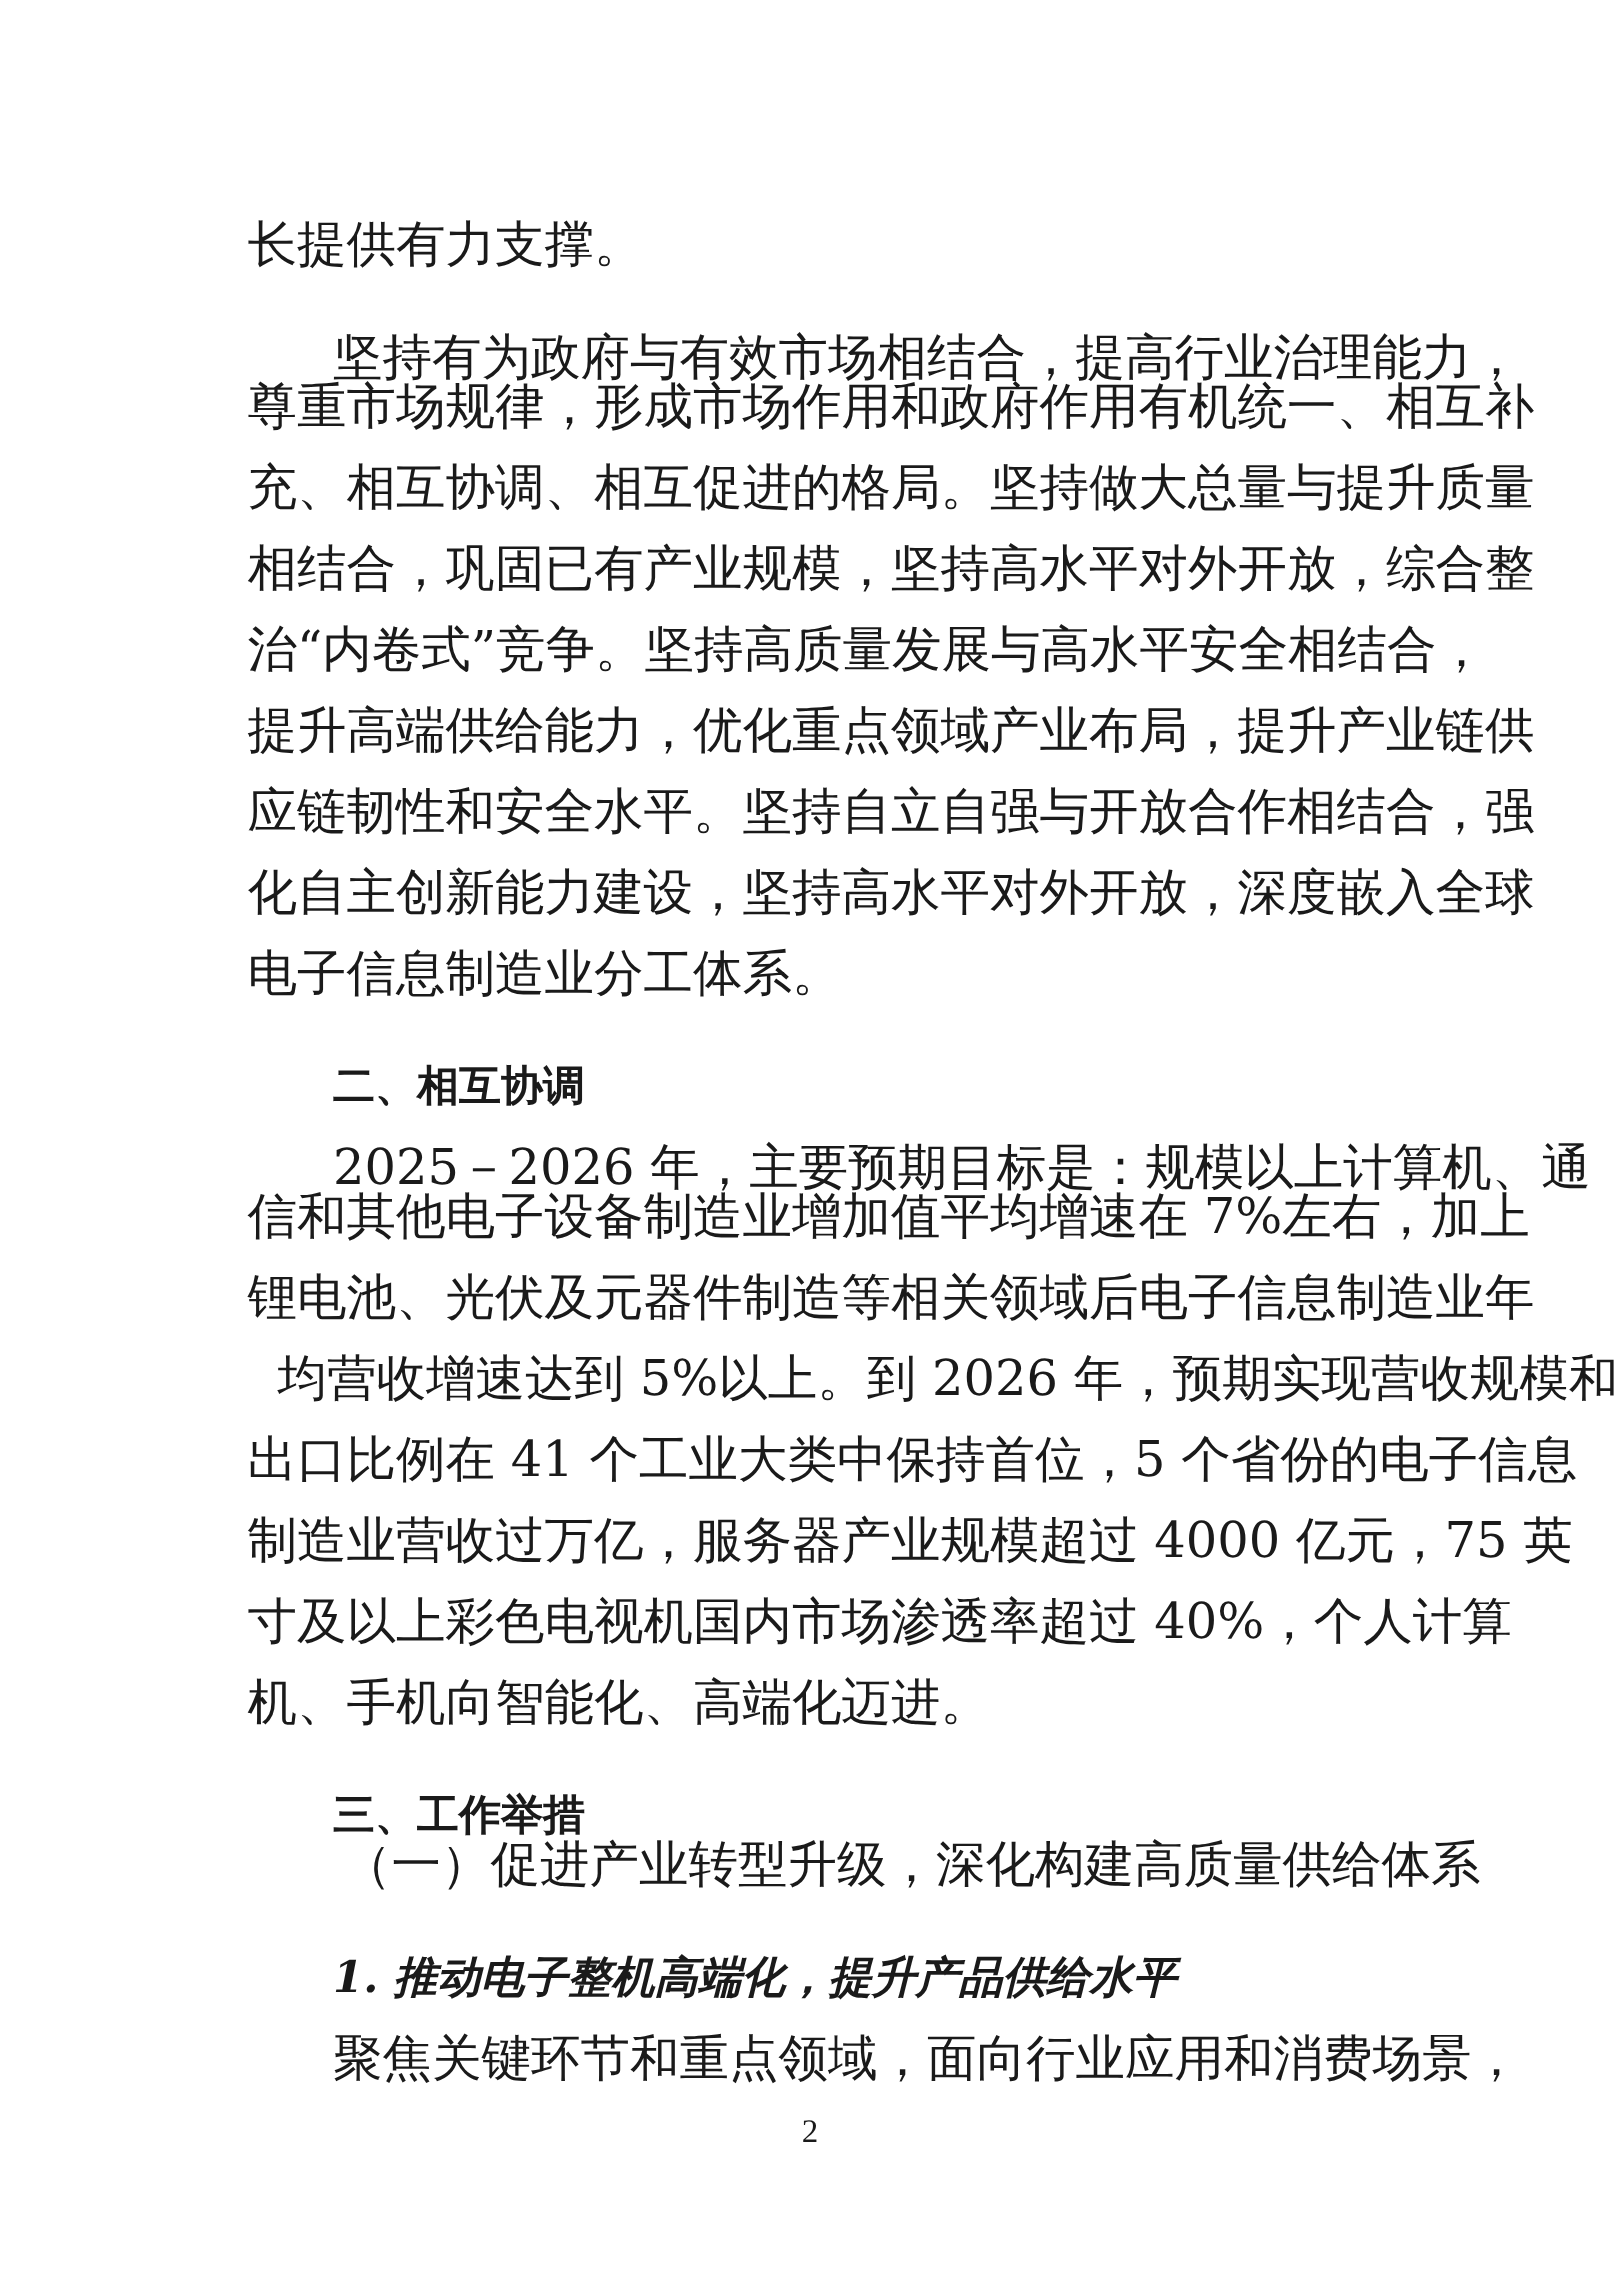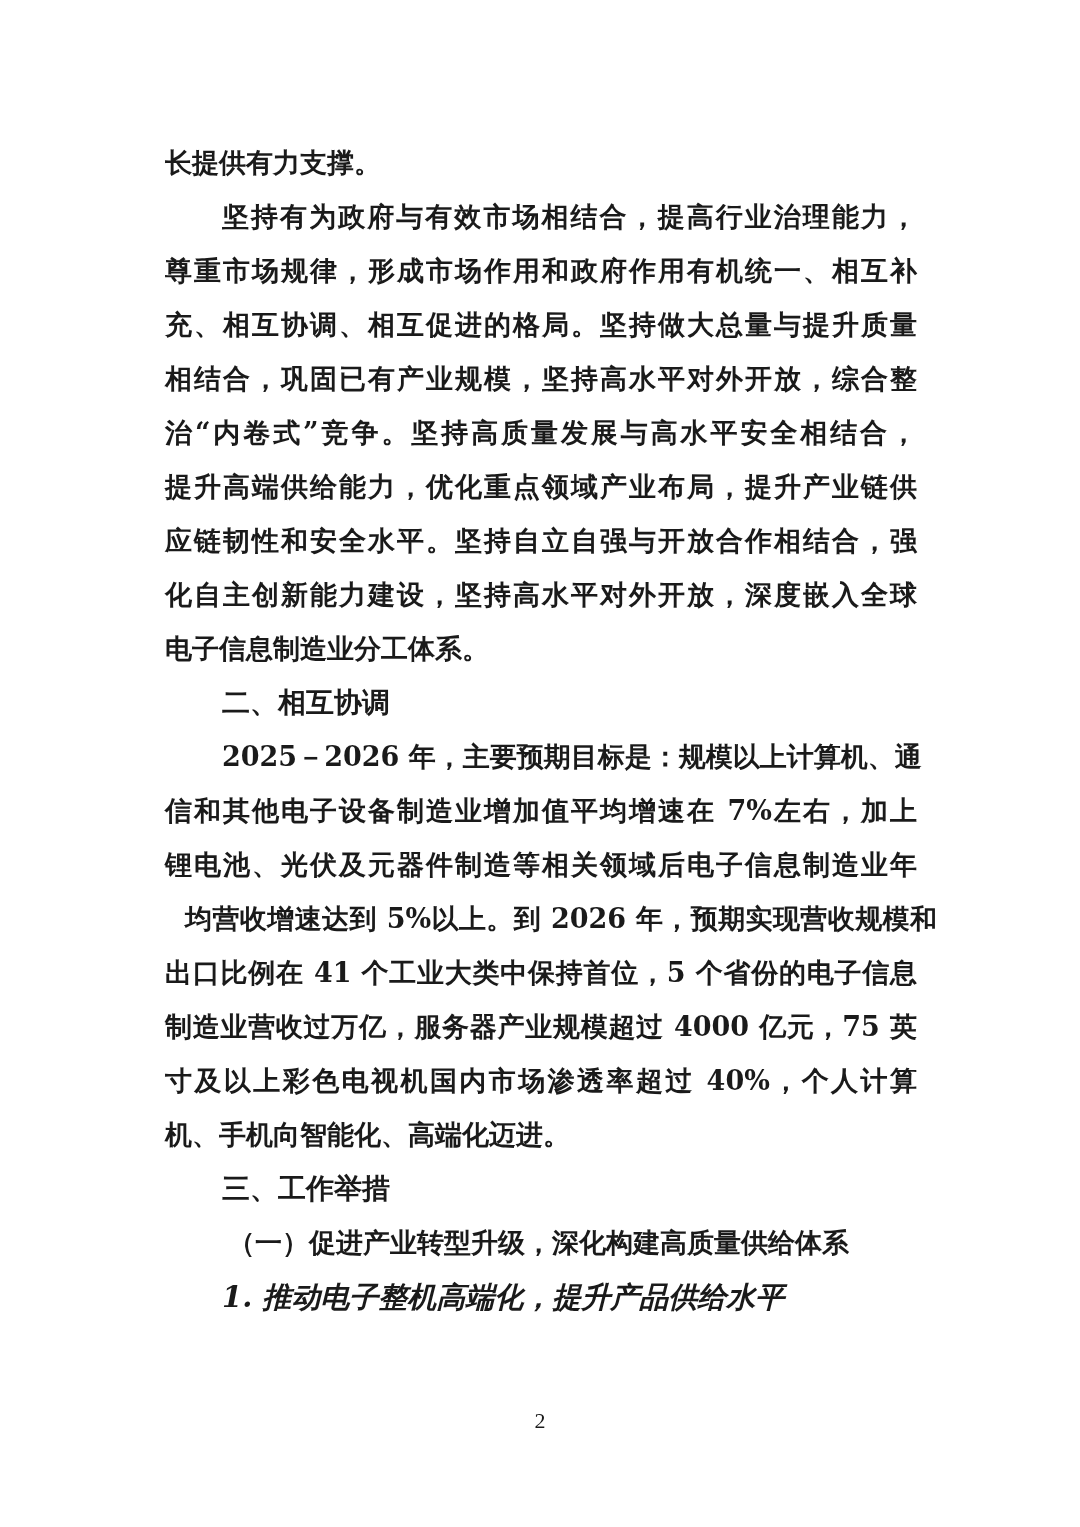--- a/index.html
+++ b/index.html
@@ -1,23 +1,23 @@
 <!DOCTYPE html>
 <html><head>
   <meta charset="utf-8">
   <style>
     html, body { margin: 0; padding: 0; background: #ffffff; }
     body { width: 1080px; height: 1527px; position: relative; overflow: hidden;
       font-family: "DejaVu Serif", "Liberation Serif", serif; color: #1a1a1a; }
     .page { position: absolute; left: 0; top: 0; width: 1080px; height: 1527px; }
     .line { position: absolute; left: 165px; width: 752px; height: 40px;
-      font-size: 27px; line-height: 40px; white-space: nowrap;
-      text-align: justify; text-align-last: justify; letter-spacing: 0px; font-weight: bold; }
+      font-size: 33px; line-height: 40px; white-space: nowrap;
+      text-align: justify; text-align-last: justify; letter-spacing: 0px; }
     .line.last { text-align-last: left; }
-    .indent { left: 222px; width: 695px; }
+    .indent { left: 222px; width: 695px; margin-top: 21px; }
     .heading { font-family: "DejaVu Sans", "Liberation Sans", sans-serif; font-weight: bold; font-size: 28px; text-align-last: left; }
     .subheading { text-align-last: left; }
     .bold { font-weight: bold; text-align-last: left; font-size: 29px; }
     .pagenum { position: absolute; left: 0; width: 1080px; top: 1408px; text-align: center;
       font-size: 22px; font-family: "Liberation Serif", serif; }
   </style>
 </head>
 <body>
 
 <div class="page">
@@ -44,15 +44,16 @@
   <div class="line" style="top:1007px;">制造业营收过万亿，服务器产业规模超过 4000 亿元，75 英</div>
   <div class="line" style="top:1061px;">寸及以上彩色电视机国内市场渗透率超过 40%，个人计算</div>
   <div class="line last" style="top:1115px;">机、手机向智能化、高端化迈进。</div>
 
   <div class="line indent heading" style="top:1169px;">三、工作举措</div>
 
   <div class="line subheading" style="left:228px; width:690px; top:1223px;">（一）促进产业转型升级，深化构建高质量供给体系</div>
 
   <div class="line indent bold" style="top:1277px;font-style:italic;">1. 推动电子整机高端化，提升产品供给水平</div>
 
+  <div class="line indent" style="top:1331px;">聚焦关键环节和重点领域，面向行业应用和消费场景，</div>
 
   <div class="pagenum">2</div>
 </div>
 
 </body></html>

